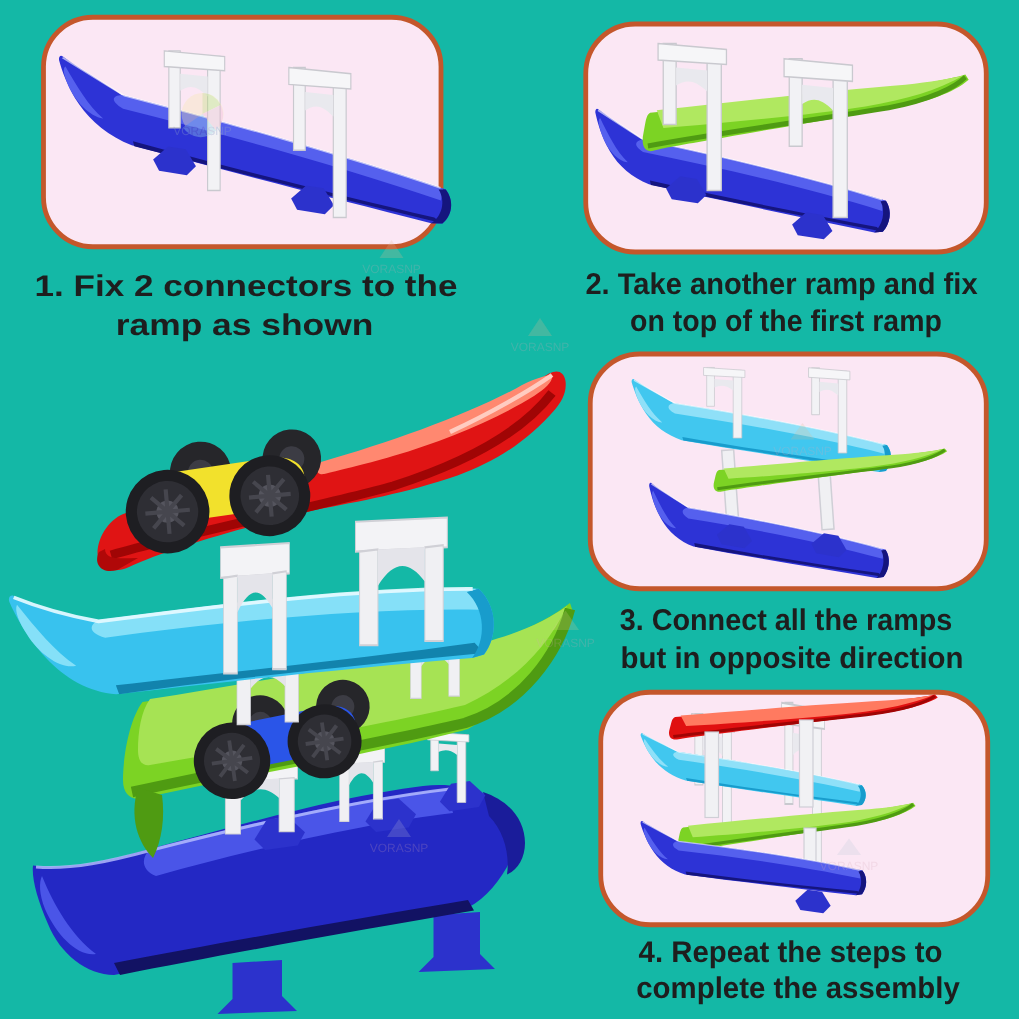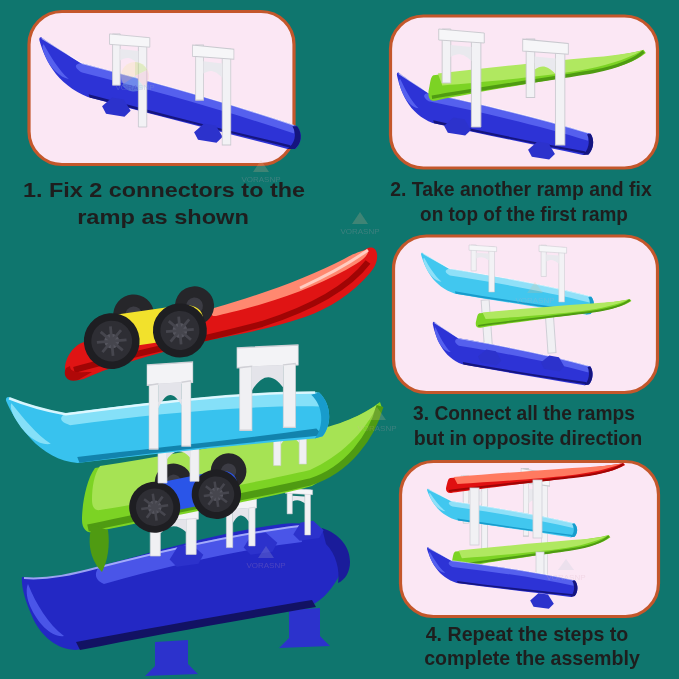--- a/index.html
+++ b/index.html
@@ -1,16 +1,16 @@
 <!DOCTYPE html>
 <html><head>
 <meta charset="utf-8">
 <style>
 html,body{margin:0;padding:0;background:#ffffff;}
-#stage{position:relative;width:679px;height:679px;overflow:hidden;background:#0f766e;
+#stage{position:relative;width:679px;height:679px;overflow:hidden;background:#14b8a6;
 font-family:"Liberation Sans", sans-serif;}
 svg{position:absolute;left:0;top:0;}
 </style>
 </head>
 <body>
 <div id="stage">
 <svg width="679" height="679" viewBox="0 0 679 679">
 <defs>
 <g id="sw">
   <path fill="var(--c1)" d="M10,64 C70,58 130,52 170,46 C215,36 260,18 293,2 L296,8 C288,22 270,40 244,52 C210,66 160,74 110,80 C70,85 35,88 16,93 C6,95 1,88 3,80 C5,72 6,66 10,64 Z"></path>

